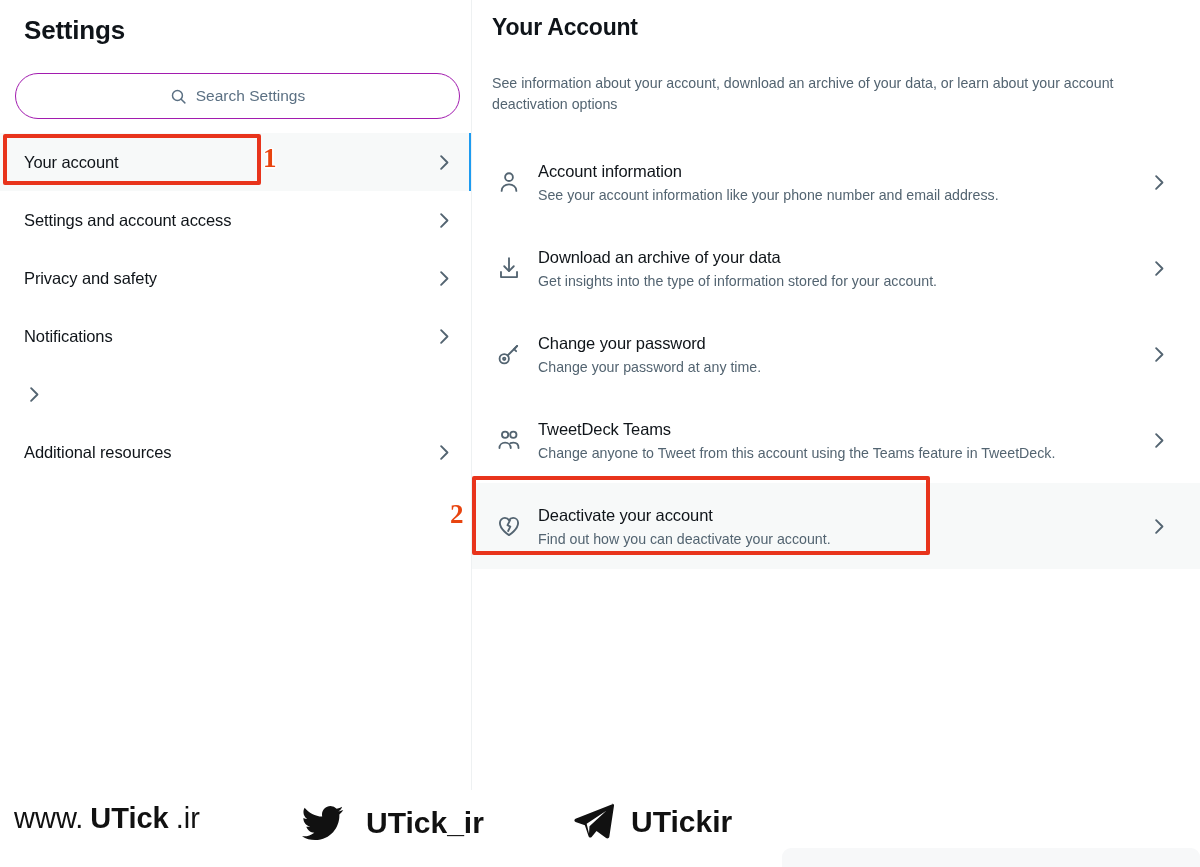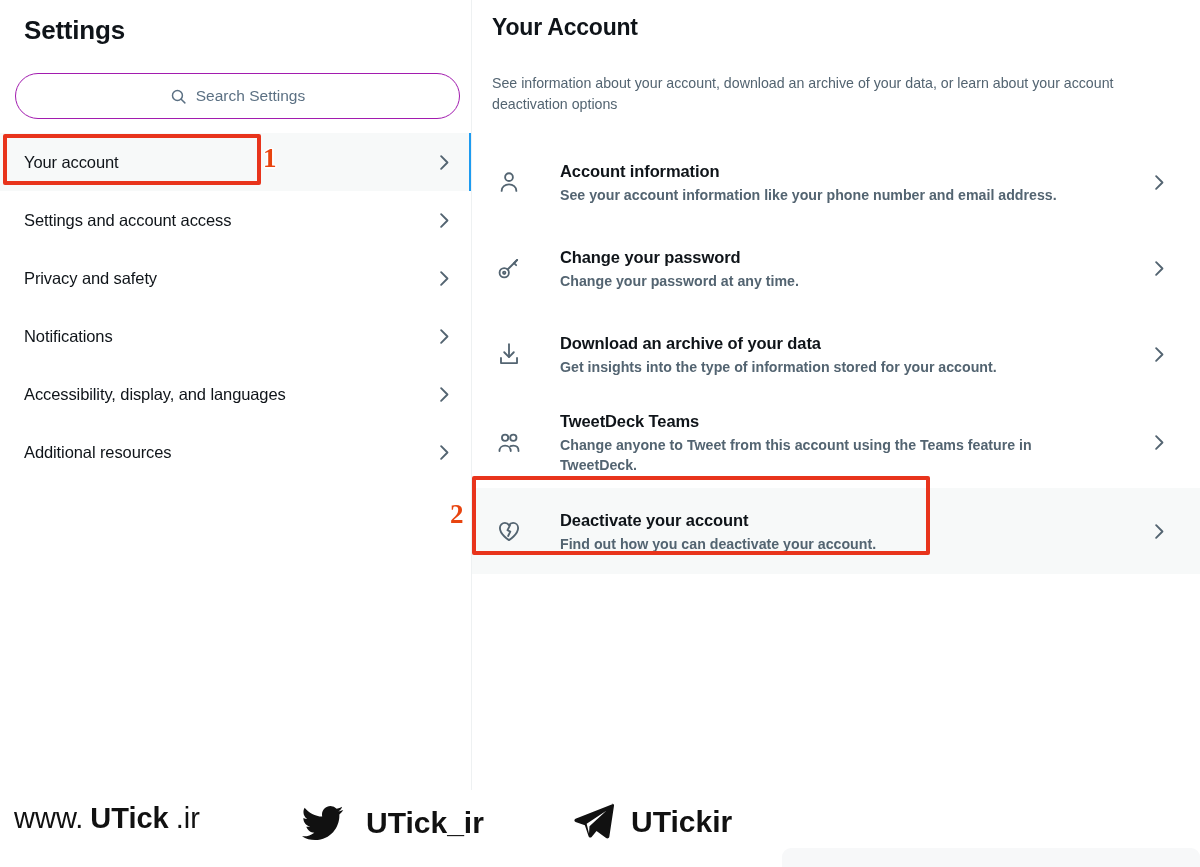--- a/index.html
+++ b/index.html
@@ -127,24 +127,23 @@
     position: absolute;
     left: 0; top: 139px;
     width: 728px;
   }
   .row {
     position: relative;
     display: flex;
     align-items: center;
     min-height: 86px;
     padding: 13px 20px 13px 24px;
-    gap: 38px;
+    gap: 16px;
     cursor: pointer;
     background: transparent;
-    font-weight: bold;
   }
   .row.hovered { background: #f7f9f9; }
   .row-icon {
     width: 26px; height: 26px;
     flex: none;
     color: #536471;
     display: block;
   }
   .row-text { flex: 1; min-width: 0; }
   .row-title {
@@ -288,21 +287,20 @@
       <div class="nav-item">
         <span class="nav-label">Notifications</span>
         <span>
           <svg class="chev" viewBox="0 0 24 24" fill="none" stroke="currentColor" stroke-width="2.4" stroke-linecap="round" stroke-linejoin="round">
               <polyline points="9 4 17 12 9 20"></polyline>
             </svg>
         </span>
       </div>
 
       <div class="nav-item">
-        <span class="nav-label">Accessibility, display, and languages</span>
         <span>
           <svg class="chev" viewBox="0 0 24 24" fill="none" stroke="currentColor" stroke-width="2.4" stroke-linecap="round" stroke-linejoin="round">
               <polyline points="9 4 17 12 9 20"></polyline>
             </svg>
         </span>
       </div>
 
       <div class="nav-item">
         <span class="nav-label">Additional resources</span>
         <span>
@@ -328,20 +326,39 @@
       <div class="row">
         <span>
           <svg class="row-icon" viewBox="0 0 24 24" fill="none" stroke="currentColor" stroke-width="1.7" stroke-linecap="round" stroke-linejoin="round">
             <circle cx="12" cy="7.5" r="3.6"></circle>
             <path d="M5.2 20.2c0-3.6 3.1-6 6.8-6s6.8 2.4 6.8 6"></path>
           </svg>
         </span>
         <div class="row-text">
           <div class="row-title">Account information</div>
           <div class="row-sub">See your account information like your phone number and email address.</div>
+        </div>
+        <span>
+          <svg class="row-chev" viewBox="0 0 24 24" fill="none" stroke="currentColor" stroke-width="2.4" stroke-linecap="round" stroke-linejoin="round">
+              <polyline points="9 4 17 12 9 20"></polyline>
+            </svg>
+        </span>
+      </div>
+
+      <div class="row">
+        <span>
+          <svg class="row-icon" viewBox="0 0 24 24" fill="none" stroke="currentColor" stroke-width="1.7" stroke-linecap="round" stroke-linejoin="round">
+            <line x1="12" y1="3" x2="12" y2="14.6"></line>
+            <polyline points="7.6 10.4 12 14.8 16.4 10.4"></polyline>
+            <polyline points="4.6 15.6 4.6 20.4 19.4 20.4 19.4 15.6"></polyline>
+          </svg>
+        </span>
+        <div class="row-text">
+          <div class="row-title">Download an archive of your data</div>
+          <div class="row-sub">Get insights into the type of information stored for your account.</div>
         </div>
         <span>
           <svg class="row-chev" viewBox="0 0 24 24" fill="none" stroke="currentColor" stroke-width="2.4" stroke-linecap="round" stroke-linejoin="round">
               <polyline points="9 4 17 12 9 20"></polyline>
             </svg>
         </span>
       </div>
 
       <div class="row">
         <span>
@@ -360,39 +377,20 @@
         <span>
           <svg class="row-chev" viewBox="0 0 24 24" fill="none" stroke="currentColor" stroke-width="2.4" stroke-linecap="round" stroke-linejoin="round">
               <polyline points="9 4 17 12 9 20"></polyline>
             </svg>
         </span>
       </div>
 
       <div class="row">
         <span>
           <svg class="row-icon" viewBox="0 0 24 24" fill="none" stroke="currentColor" stroke-width="1.7" stroke-linecap="round" stroke-linejoin="round">
-            <line x1="12" y1="3" x2="12" y2="14.6"></line>
-            <polyline points="7.6 10.4 12 14.8 16.4 10.4"></polyline>
-            <polyline points="4.6 15.6 4.6 20.4 19.4 20.4 19.4 15.6"></polyline>
-          </svg>
-        </span>
-        <div class="row-text">
-          <div class="row-title">Download an archive of your data</div>
-          <div class="row-sub">Get insights into the type of information stored for your account.</div>
-        </div>
-        <span>
-          <svg class="row-chev" viewBox="0 0 24 24" fill="none" stroke="currentColor" stroke-width="2.4" stroke-linecap="round" stroke-linejoin="round">
-              <polyline points="9 4 17 12 9 20"></polyline>
-            </svg>
-        </span>
-      </div>
-
-      <div class="row">
-        <span>
-          <svg class="row-icon" viewBox="0 0 24 24" fill="none" stroke="currentColor" stroke-width="1.7" stroke-linecap="round" stroke-linejoin="round">
             <circle cx="8.4" cy="7.2" r="2.9"></circle>
             <circle cx="16" cy="7.2" r="2.9"></circle>
             <path d="M3.2 19.4c0-3 2.3-5 5.2-5s5.2 2 5.2 5"></path>
             <path d="M13.4 14.9c.8-.3 1.7-.5 2.6-.5 2.9 0 4.8 2 4.8 5"></path>
           </svg>
         </span>
         <div class="row-text">
           <div class="row-title">TweetDeck Teams</div>
           <div class="row-sub">Change anyone to Tweet from this account using the Teams feature in TweetDeck.</div>
         </div>

